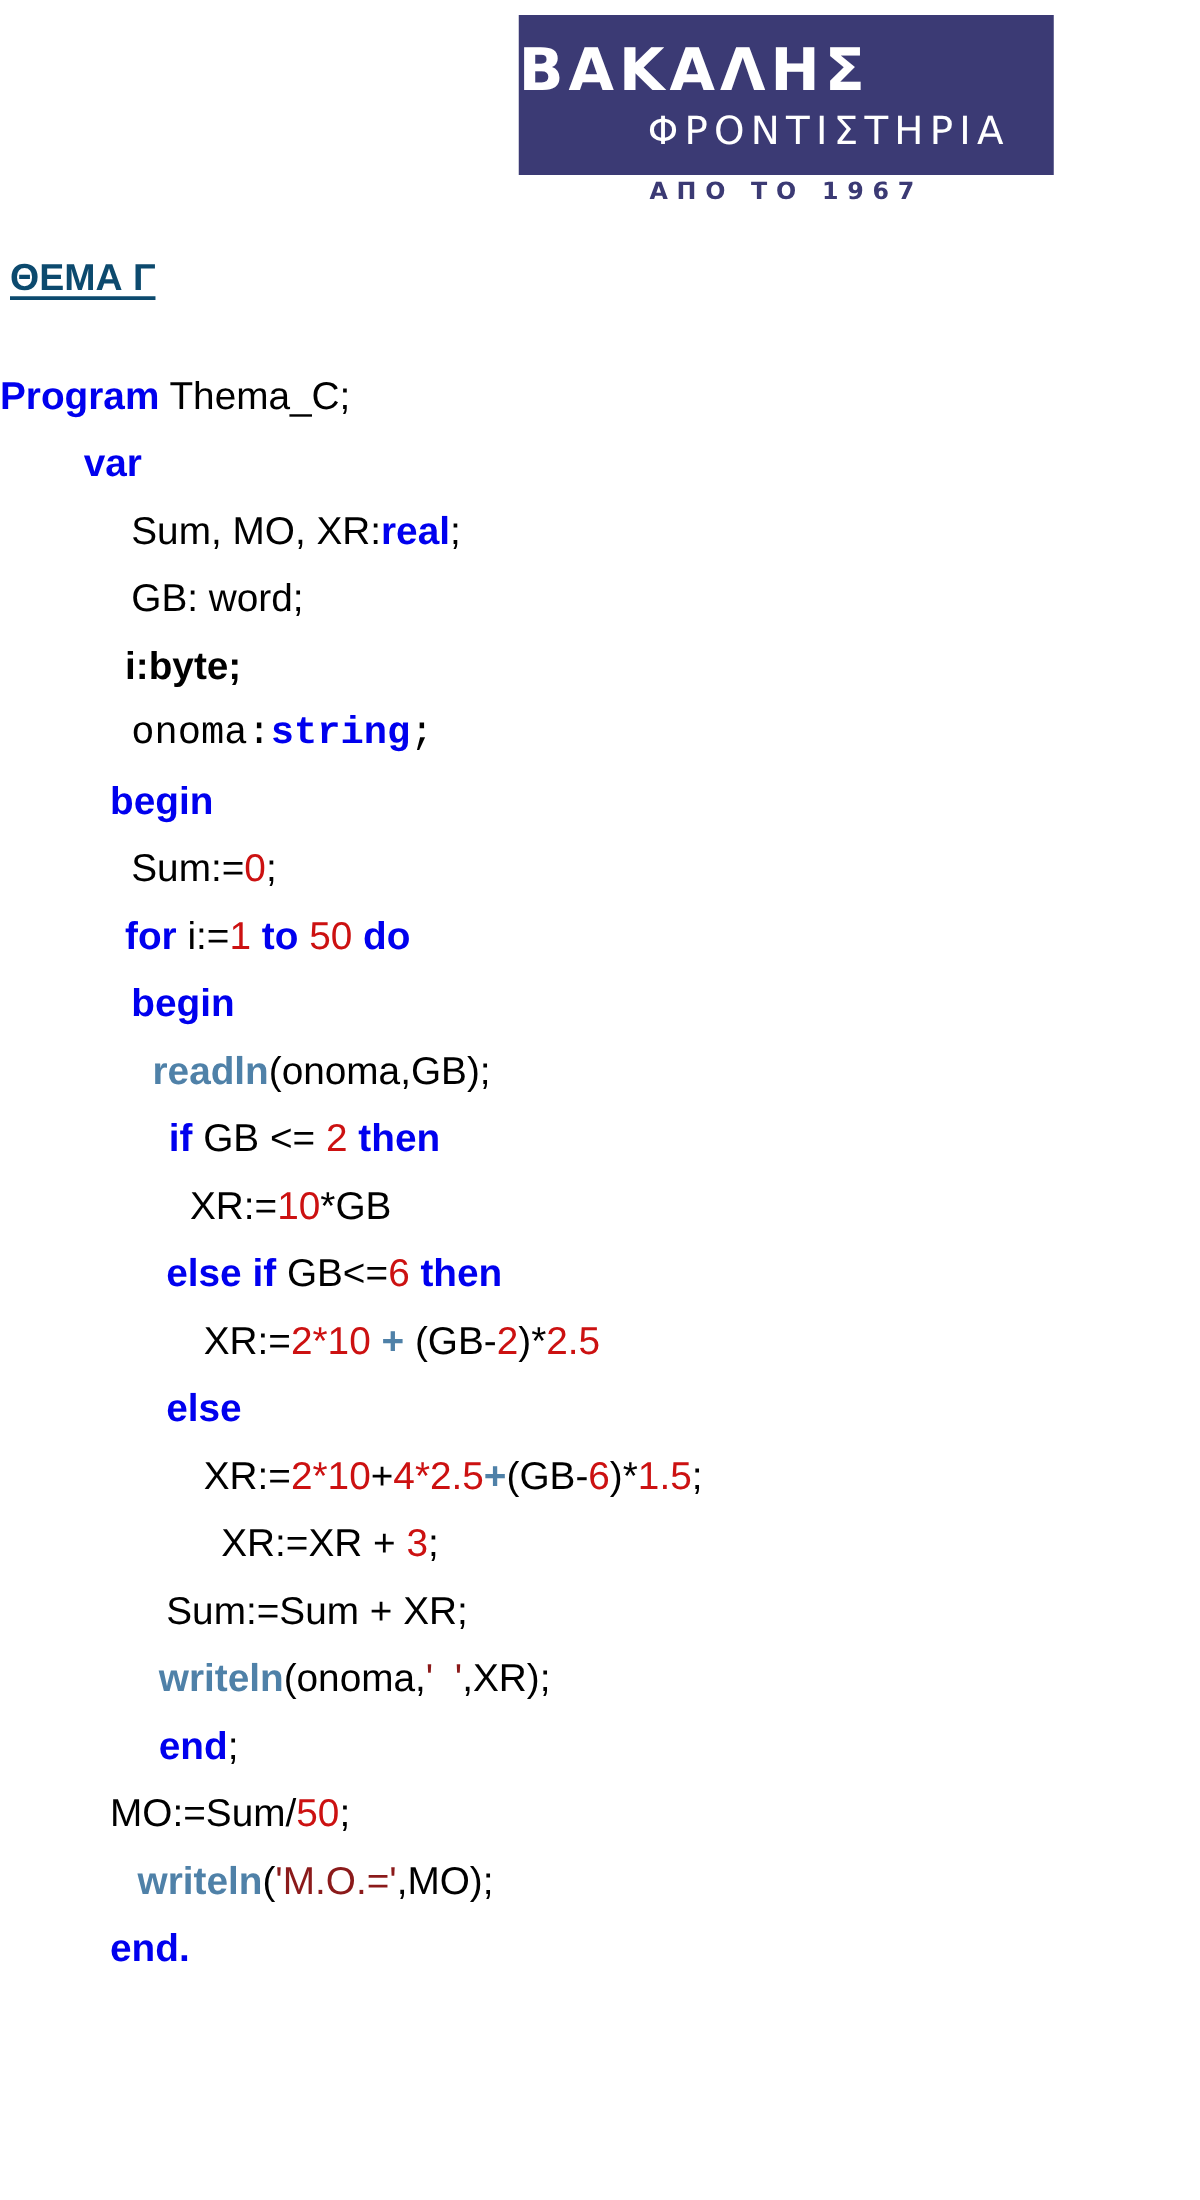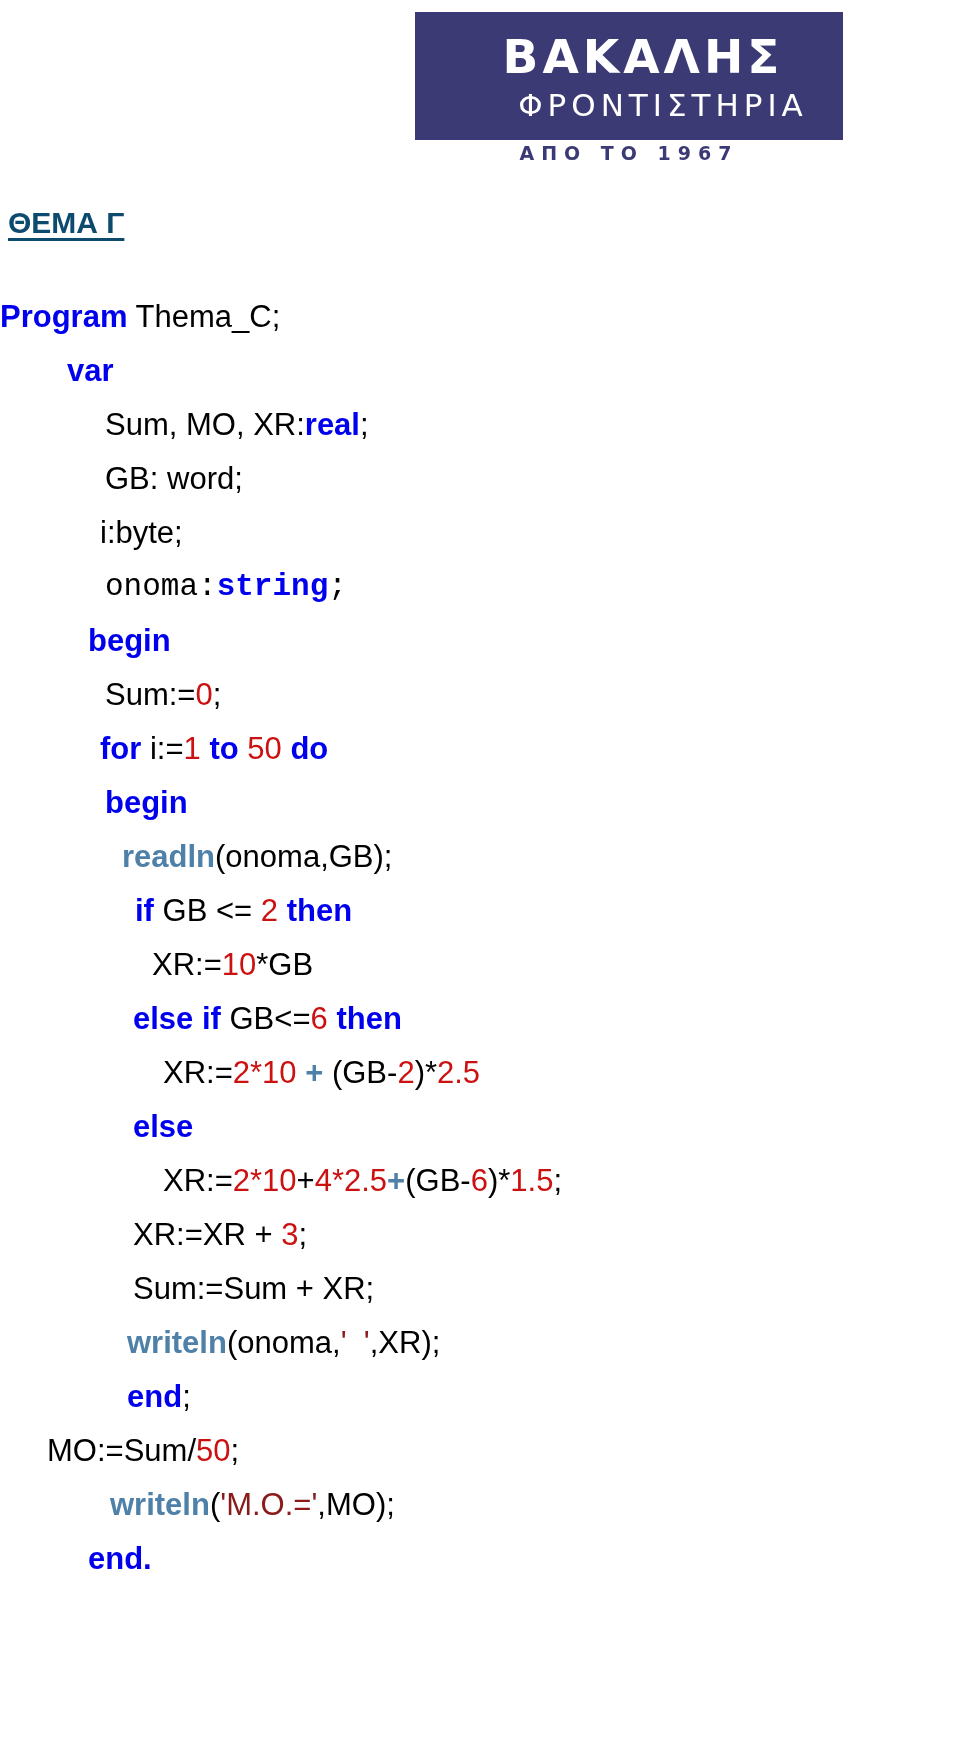--- a/index.html
+++ b/index.html
@@ -30,21 +30,20 @@
     width: 428px;
     height: 128px;
     background: #3b3a74;
     box-sizing: border-box;
   }
   #logo-main {
     position: absolute;
     left: 0;
     top: 20px;
     width: 456px;
-    text-align: center;
     color: #ffffff;
     font-family: "DejaVu Sans", sans-serif;
     font-weight: bold;
     font-size: 47px;
     letter-spacing: 4px;
     line-height: 50px;
     white-space: nowrap;
   }
   #logo-sub {
     position: absolute;
@@ -118,33 +117,33 @@
   <div id="logo-since">ΑΠΟ ΤΟ 1967</div>
 </div>
 
 <div id="section-heading">ΘΕΜΑ Γ</div>
 
 <div id="code-block">
     <div class="code-line" style=""><span class="kw">Program</span><span class="pl"> Thema_C;</span></div>
     <div class="code-line" style="padding-left: 67px;"><span class="kw">var</span></div>
     <div class="code-line" style="padding-left: 105px;"><span class="pl">Sum, MO, XR:</span><span class="kw">real</span><span class="pl">;</span></div>
     <div class="code-line" style="padding-left: 105px;"><span class="pl">GB: word;</span></div>
-    <div class="code-line" style="padding-left: 100px;"><span class="pl">i:byte;</span></div>
+    <div class="code-line" style="padding-left: 100px; font-weight: bold;"><span class="pl">i:byte;</span></div>
     <div class="code-line" style="padding-left: 105px; font-family: Liberation Mono, monospace;"><span class="pl">onoma:</span><span class="kw">string</span><span class="pl">;</span></div>
     <div class="code-line" style="padding-left: 88px;"><span class="kw">begin</span></div>
     <div class="code-line" style="padding-left: 105px;"><span class="pl">Sum:=</span><span class="num">0</span><span class="pl">;</span></div>
     <div class="code-line" style="padding-left: 100px;"><span class="kw">for</span><span class="pl"> i:=</span><span class="num">1</span><span class="pl"> </span><span class="kw">to</span><span class="pl"> </span><span class="num">50</span><span class="pl"> </span><span class="kw">do</span></div>
     <div class="code-line" style="padding-left: 105px;"><span class="kw">begin</span></div>
     <div class="code-line" style="padding-left: 122px;"><span class="fn">readln</span><span class="pl">(onoma,GB);</span></div>
     <div class="code-line" style="padding-left: 135px;"><span class="kw">if</span><span class="pl"> GB &lt;= </span><span class="num">2</span><span class="pl"> </span><span class="kw">then</span></div>
     <div class="code-line" style="padding-left: 152px;"><span class="pl">XR:=</span><span class="num">10</span><span class="pl">*GB</span></div>
     <div class="code-line" style="padding-left: 133px;"><span class="kw">else if</span><span class="pl"> GB&lt;=</span><span class="num">6</span><span class="pl"> </span><span class="kw">then</span></div>
     <div class="code-line" style="padding-left: 163px;"><span class="pl">XR:=</span><span class="num">2*10</span><span class="pl"> </span><span class="op">+</span><span class="pl"> (GB-</span><span class="num">2</span><span class="pl">)*</span><span class="num">2.5</span></div>
     <div class="code-line" style="padding-left: 133px;"><span class="kw">else</span></div>
     <div class="code-line" style="padding-left: 163px;"><span class="pl">XR:=</span><span class="num">2*10</span><span class="pl">+</span><span class="num">4*2.5</span><span class="op">+</span><span class="pl">(GB-</span><span class="num">6</span><span class="pl">)*</span><span class="num">1.5</span><span class="pl">;</span></div>
-    <div class="code-line" style="padding-left: 133px;"><span class="pl">XR:=XR + </span><span class="num">3</span><span class="pl">;</span></div>
+    <div class="code-line" style="padding-left: 133px; margin-left: 44px;"><span class="pl">XR:=XR + </span><span class="num">3</span><span class="pl">;</span></div>
     <div class="code-line" style="padding-left: 133px;"><span class="pl">Sum:=Sum + XR;</span></div>
     <div class="code-line" style="padding-left: 127px;"><span class="fn">writeln</span><span class="pl">(onoma,</span><span class="str">'  '</span><span class="pl">,XR);</span></div>
     <div class="code-line" style="padding-left: 127px;"><span class="kw">end</span><span class="pl">;</span></div>
-    <div class="code-line" style="padding-left: 47px;"><span class="pl">MO:=Sum/</span><span class="num">50</span><span class="pl">;</span></div>
+    <div class="code-line" style="padding-left: 88px;"><span class="pl">MO:=Sum/</span><span class="num">50</span><span class="pl">;</span></div>
     <div class="code-line" style="padding-left: 110px;"><span class="fn">writeln</span><span class="pl">(</span><span class="str">'M.O.='</span><span class="pl">,MO);</span></div>
     <div class="code-line" style="padding-left: 88px;"><span class="kw">end.</span></div>
   </div>
 
 </body></html>

